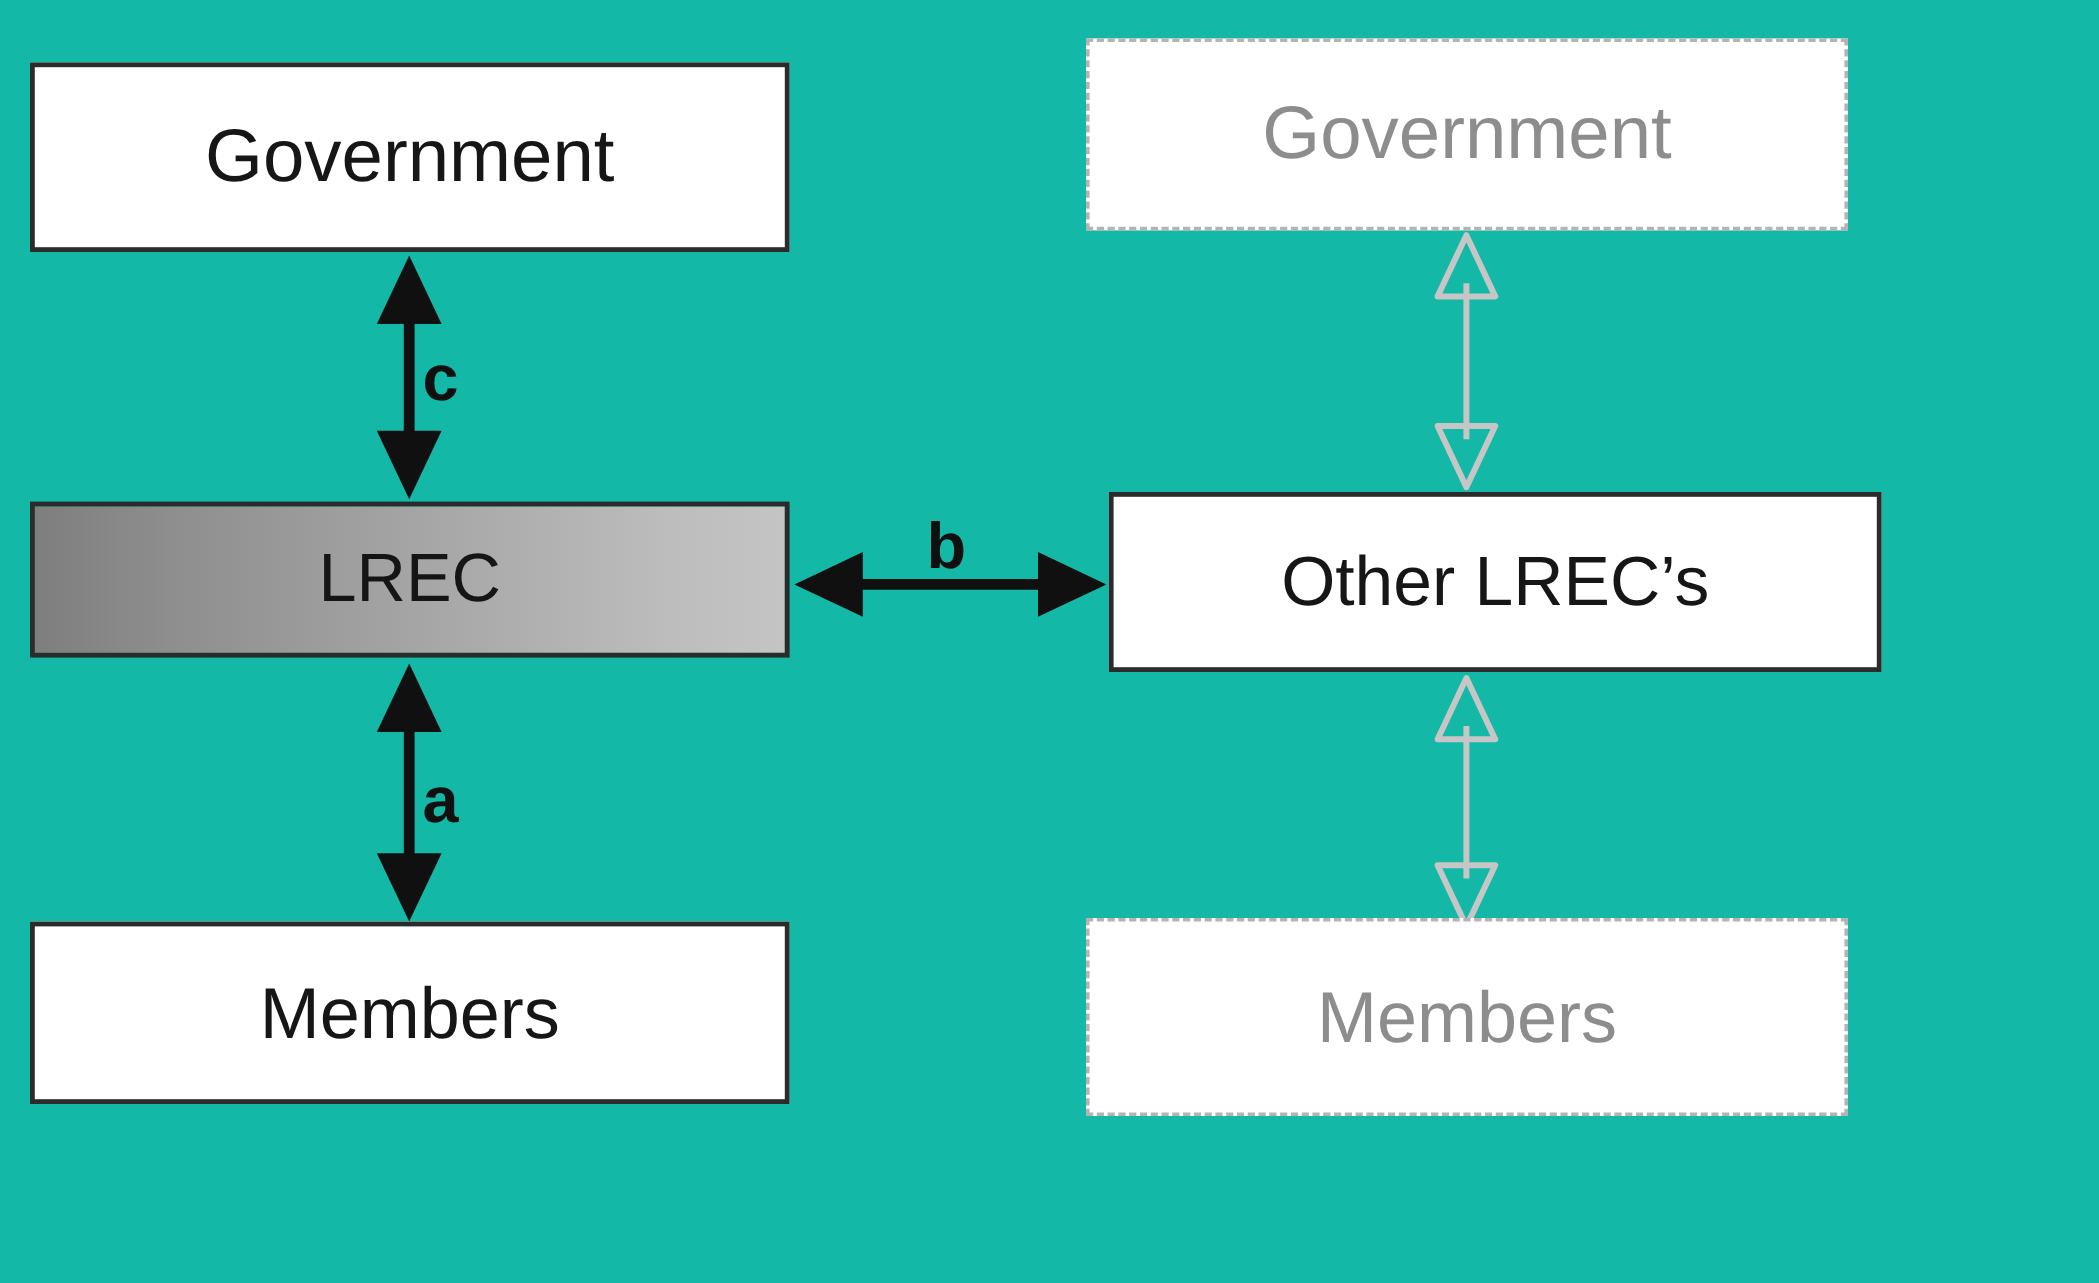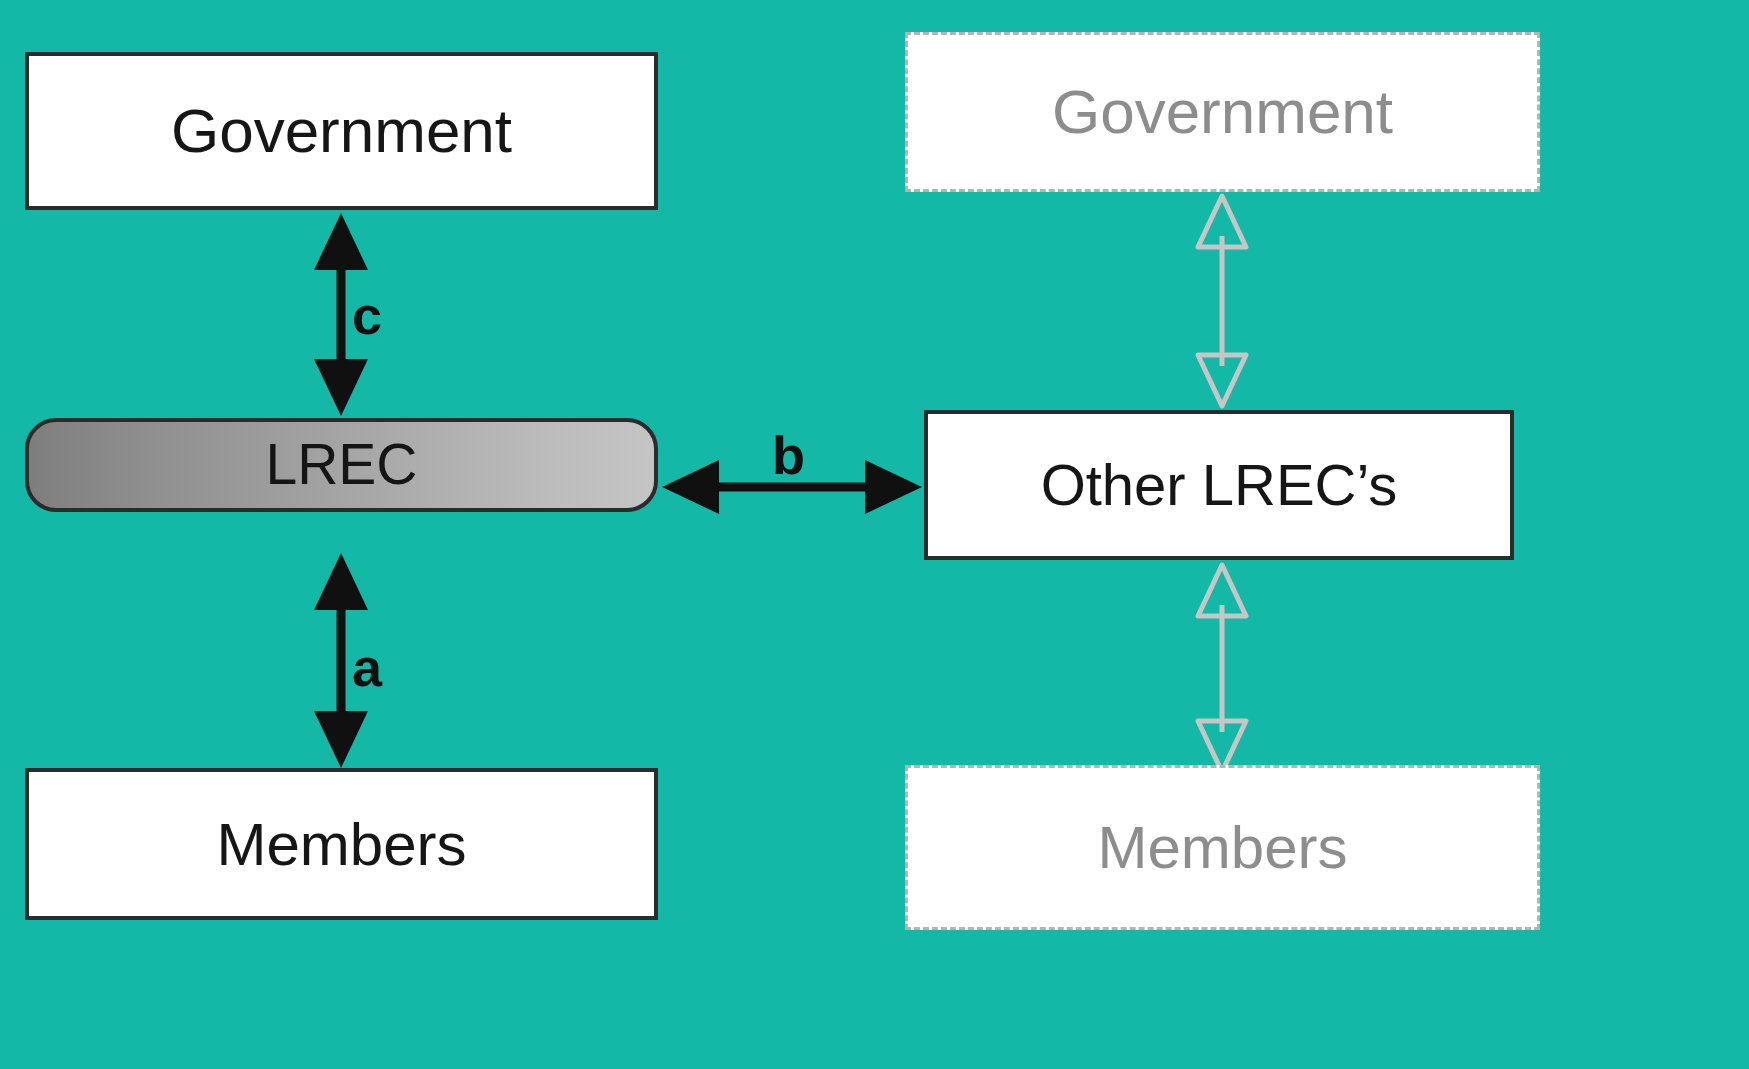--- a/index.html
+++ b/index.html
@@ -45,26 +45,26 @@
     color: #151515;
   }
 
   .label-text {
     display: block;
     white-space: nowrap;
   }
 
   
   #box-gov-left   { left: 25px;  top: 52px;  width: 633px; height: 158px; font-size: 62px; }
-  #box-lrec       { left: 25px;  top: 418px; width: 633px; height: 94px; font-size: 57px; border-radius: 31px; }
+  #box-lrec       { left: 25px;  top: 418px; width: 633px; height: 130px; font-size: 57px; }
   #box-members-left{ left: 25px; top: 768px; width: 633px; height: 152px; font-size: 60px; }
 
   
   #box-gov-right  { left: 905px; top: 32px;  width: 635px; height: 160px; font-size: 62px; }
-  #box-other-lrec { left: 924px; top: 410px; width: 590px; height: 150px; font-size: 58px; justify-content: center; }
+  #box-other-lrec { left: 924px; top: 410px; width: 644px; height: 150px; font-size: 58px; justify-content: center; }
   #box-members-right { left: 905px; top: 765px; width: 635px; height: 165px; font-size: 60px; }
 
   
   #arrow-layer {
     position: absolute;
     left: 0; top: 0;
     width: 1749px;
     height: 1069px;
     pointer-events: none;
   }

